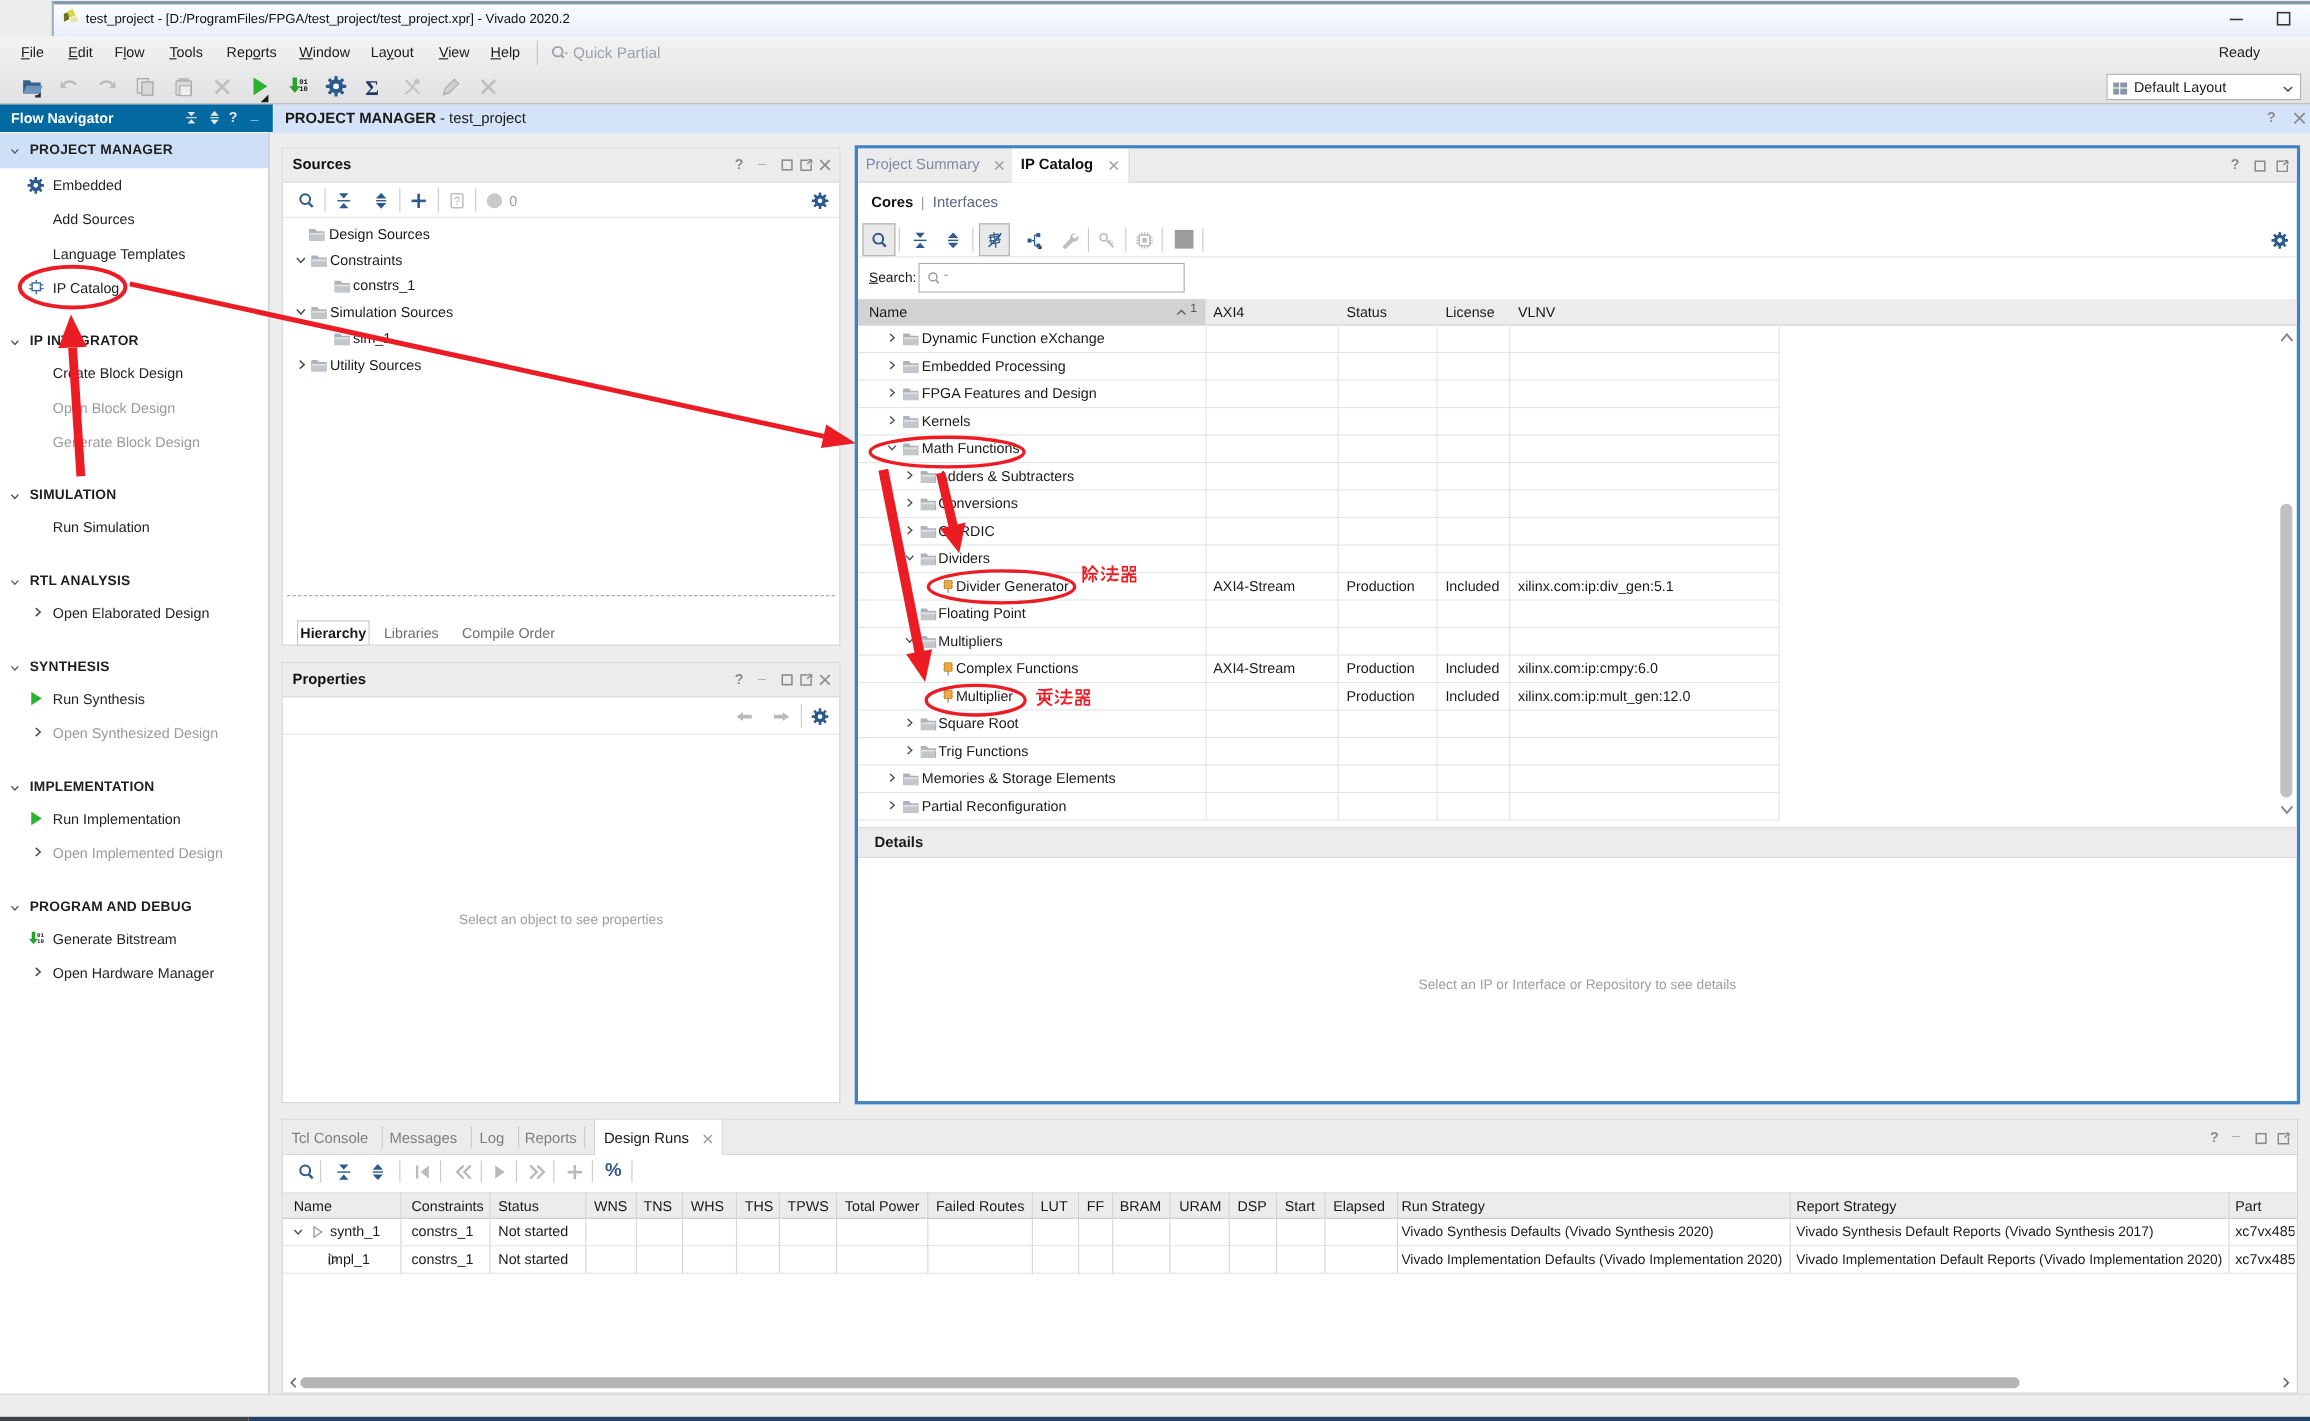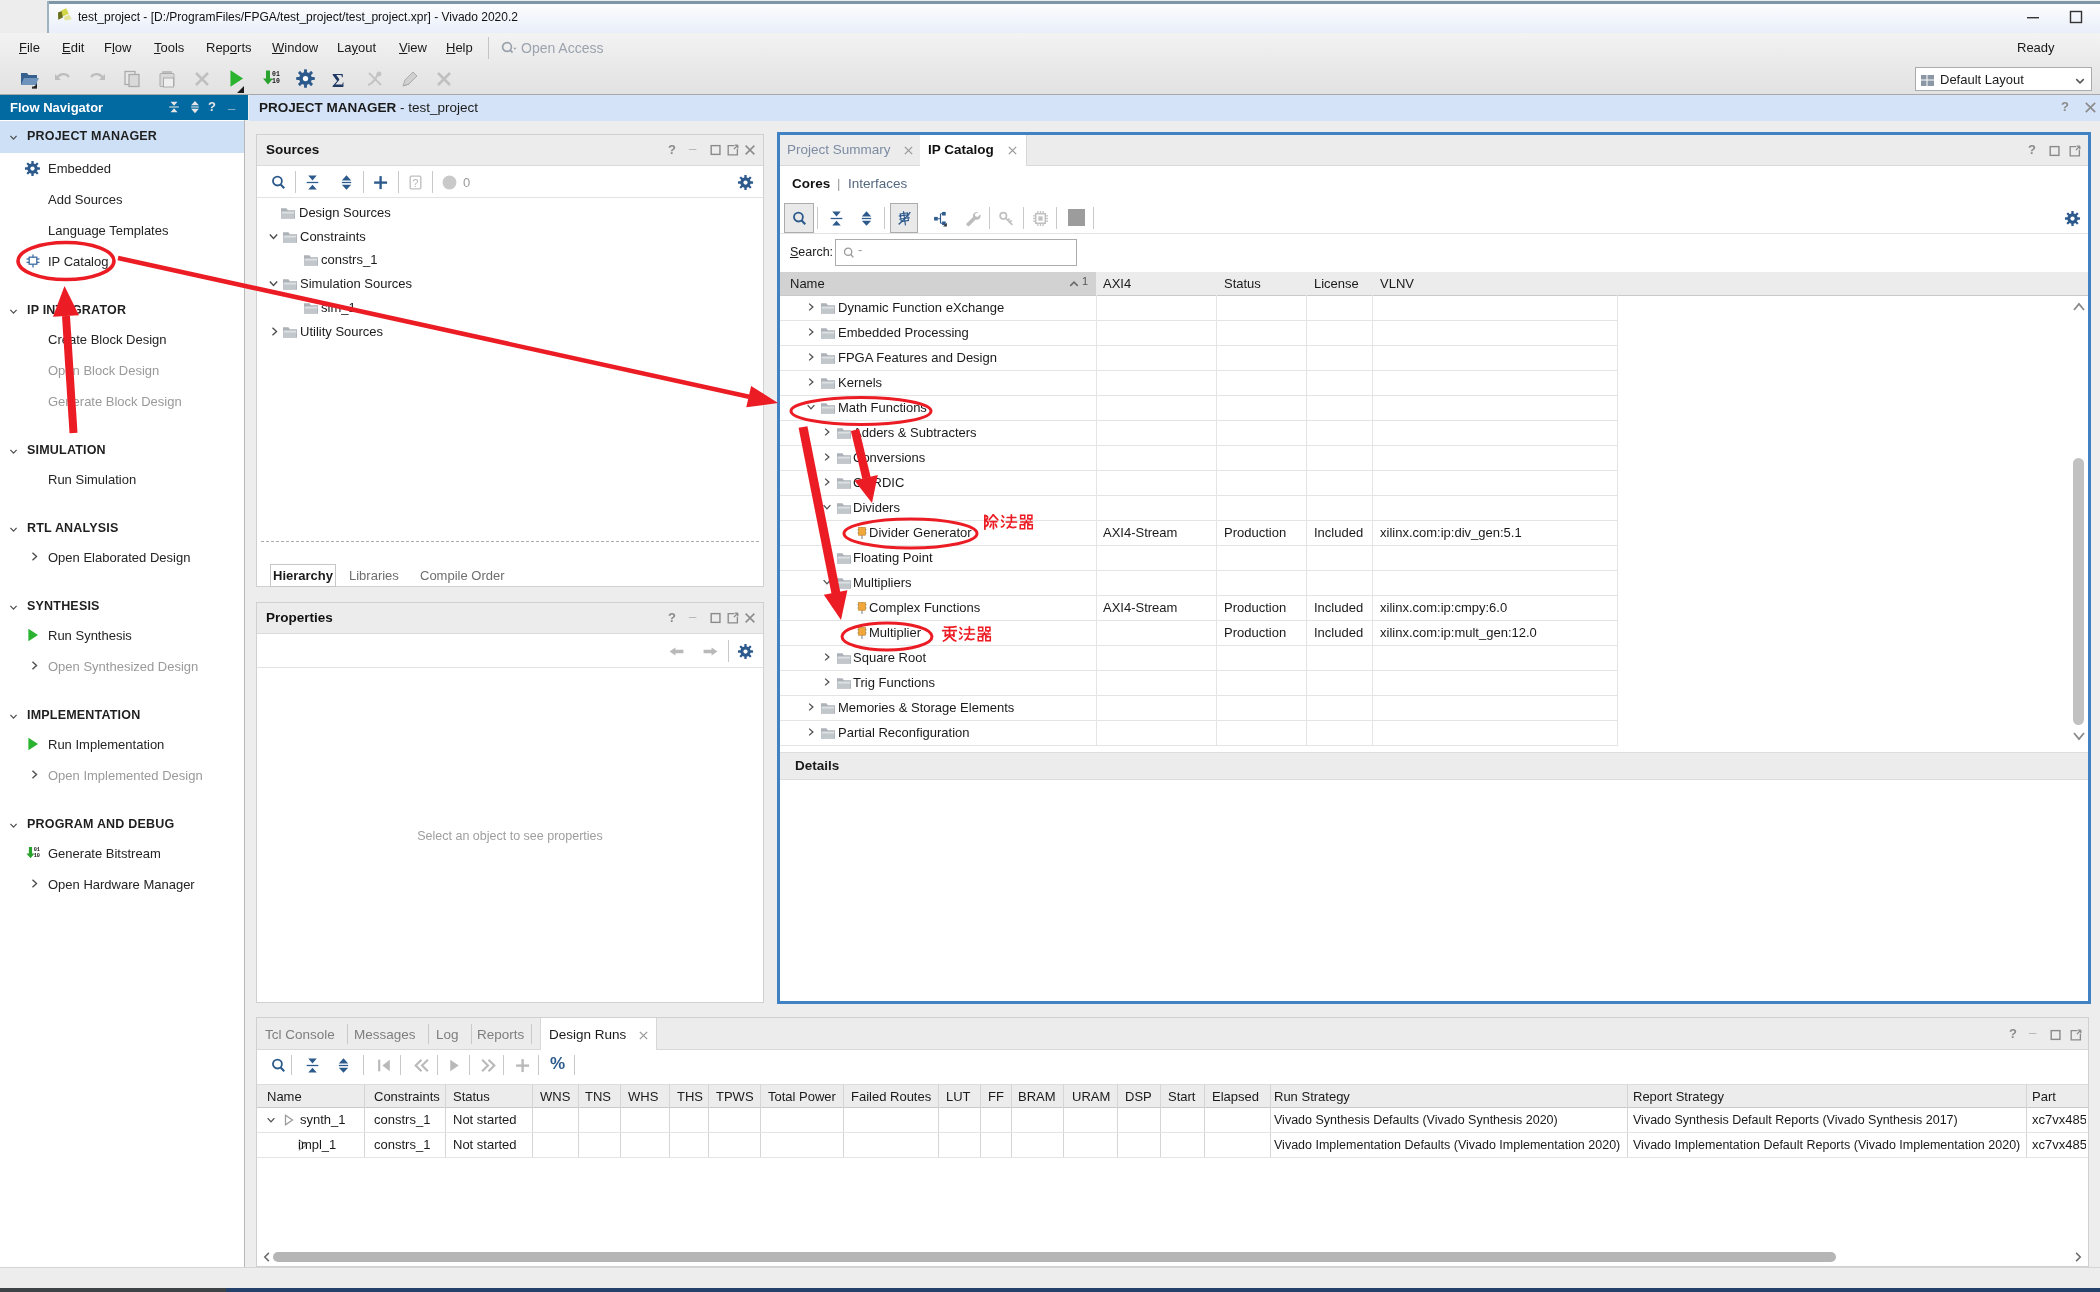--- a/index.html
+++ b/index.html
@@ -209,21 +209,21 @@
  <div class="menu-item abs" style="left:272px"><u>W</u>indow</div>
  <div class="menu-item abs" style="left:337px">La<u>y</u>out</div>
  <div class="menu-item abs" style="left:399px"><u>V</u>iew</div>
  <div class="menu-item abs" style="left:446px"><u>H</u>elp</div>
  <div class="abs" style="left:488px;top:4px;width:1px;height:22px;background:#C4C4C4"></div>
  <svg class="abs" style="left:500px;top:7px" width="17" height="17" viewBox="0 0 17 17">
         <circle cx="7" cy="7" r="4.4" fill="none" stroke="#9AA2AC" stroke-width="1.7"></circle>
         <line x1="10.2" y1="10.2" x2="12.6" y2="12.6" stroke="#9AA2AC" stroke-width="1.8"></line>
         <path d="M13.2 7.8h3.4l-1.7 2Z" fill="#9AA2AC"></path>
       </svg>
- <div class="abs" style="left:521px;top:7px;font-size:14px;color:#9BA3AE">Open Access</div>
+ <div class="abs" style="left:521px;top:7px;font-size:14px;color:#9BA3AE">Quick Partial</div>
  <div class="abs" style="left:500px;top:57px;width:142px;height:1px;background:#9A9A9A"></div>
  <div class="abs" style="left:2017px;top:7px;font-size:13px;color:#1a1a1a">Ready</div>
 </div>
 
 <div class="abs" id="toolbar">
  <svg class="abs" style="left:19px;top:7px" width="20" height="20" viewBox="0 0 20 20">
         <path d="M2 4h6l1.5 2H18v10H2Z" fill="#38608F"></path>
         <path d="M2 16 5 9h15l-3.5 7Z" fill="#6E94BC"></path>
         <path d="M13 17.5h5v2.2h-5z" fill="#333"></path>
         <path d="M14 18.5 18 18.5 18 15Z" fill="#222"></path>
@@ -749,20 +749,21 @@
 <div class="colline" style="left:837px;top:160px;height:451px"></div>
 <svg class="abs" style="left:1292px;top:166px" width="14" height="12" viewBox="0 0 14 12">
           <path d="M2 9 7 3 12 9" fill="none" stroke="#8a8a8a" stroke-width="1.8"></path>
         </svg>
 <div class="abs" style="left:1293px;top:323px;width:11px;height:267px;background:#C1C1C1;border-radius:6px"></div>
 <svg class="abs" style="left:1292px;top:595px" width="14" height="12" viewBox="0 0 14 12">
           <path d="M2 3 7 9 12 3" fill="none" stroke="#8a8a8a" stroke-width="1.8"></path>
         </svg>
  <div class="abs" style="left:0;top:617px;width:1308px;height:28px;background:#ECECEC;border-top:1px solid #DDD;border-bottom:1px solid #DDD;box-sizing:border-box"></div>
 <div class="abs" style="left:15px;top:623px;font-weight:bold;font-size:13.5px">Details</div>
+<div class="abs" style="left:0;top:753px;width:1308px;text-align:center;color:#9e9e9e;font-size:12.5px">Select an IP or Interface or Repository to see details</div>
 </div>
 </div>
 <div class="abs" style="left:256px;top:1017px;width:1833px;height:250px;background:#FFF;border:1px solid #D0D0D0;box-sizing:border-box">
 <div class="abs" style="left:0;top:0;width:1831px;height:32px;background:#ECECEC;border-bottom:1px solid #D8D8D8;box-sizing:border-box"></div>
 <div class="abs tabtxt" style="left:8px;top:9px;font-size:13.5px;color:#7E7E7E">Tcl Console</div>
 <div class="abs tabtxt" style="left:97px;top:9px;font-size:13.5px;color:#7E7E7E">Messages</div>
 <div class="abs tabtxt" style="left:179px;top:9px;font-size:13.5px;color:#7E7E7E">Log</div>
 <div class="abs tabtxt" style="left:220px;top:9px;font-size:13.5px;color:#7E7E7E">Reports</div>
 <div class="sep" style="left:90px;top:6px;height:20px"></div>
 <div class="sep" style="left:171px;top:6px;height:20px"></div>

